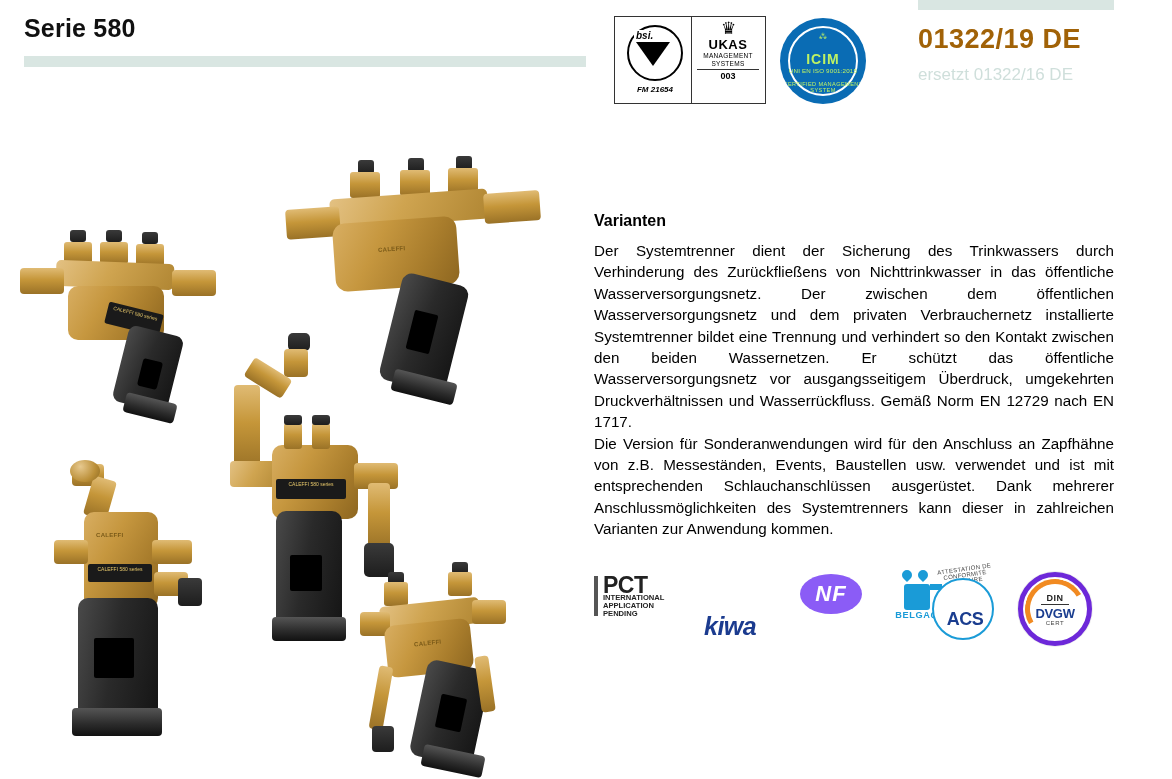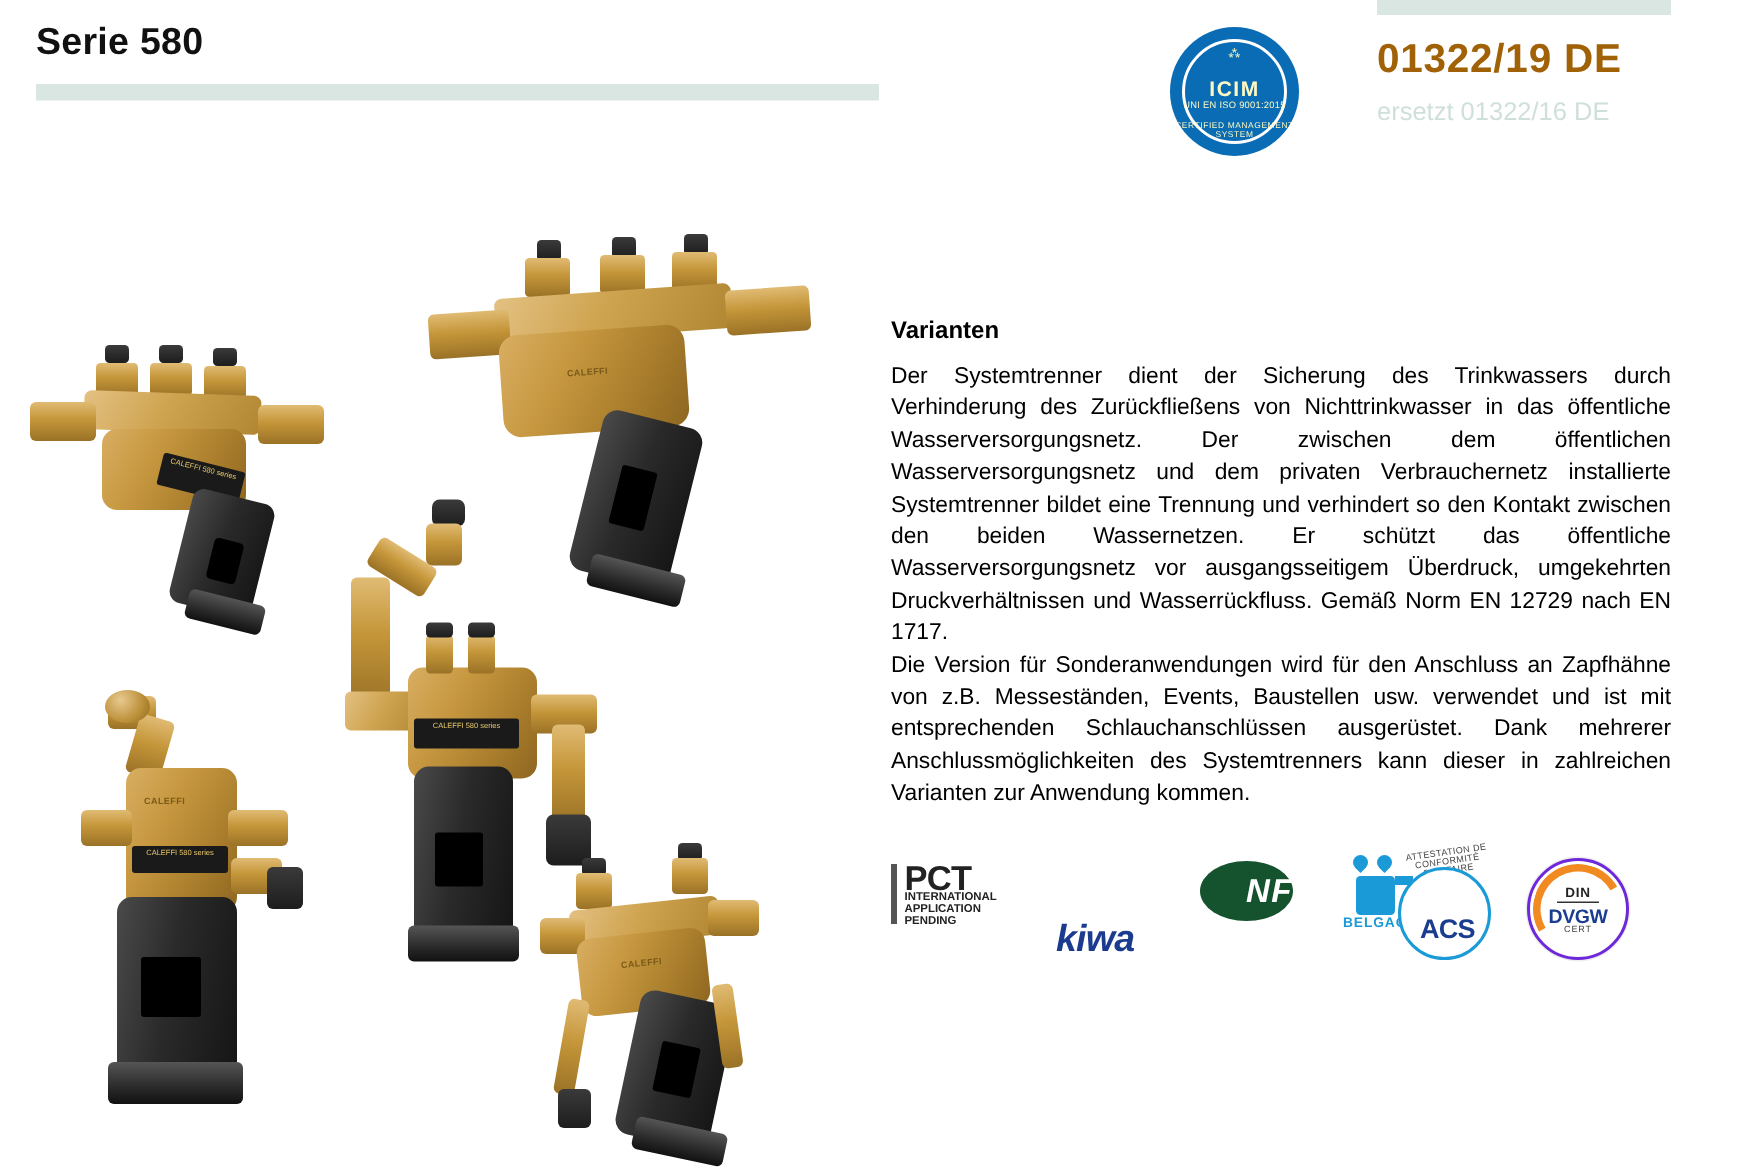--- a/index.html
+++ b/index.html
@@ -134,21 +134,21 @@
     border-top: 1px solid #333;
     margin: 2px 4px 0 4px;
     padding-top: 1px;
   }
   .icim {
     position: absolute;
     left: 166px; top: 10px;
     width: 86px; height: 86px;
     border-radius: 50%;
     background: #0a6cb4;
-    color: #fef9c3;
+    color: #bef264;
     overflow: hidden;
   }
   .icim-inner {
     position: absolute;
     left: 8px; top: 8px;
     width: 70px; height: 70px;
     border-radius: 50%;
     border: 2px solid #fff;
     box-sizing: border-box;
   }
@@ -274,23 +274,23 @@
     font-weight: bold;
     font-style: italic;
     color: #1b3b8f;
     letter-spacing: -0.5px;
   }
   
   .logo-nf { left: 206px; top: 4px; }
   .nf-ellipse {
     width: 62px; height: 40px;
     border-radius: 50%;
-    background: #14532d;
+    background: #8b5cf6;
     color: #fff;
-    text-align: right;
+    text-align: center;
     font-size: 22px;
     font-weight: bold;
     font-style: italic;
     line-height: 40px;
     letter-spacing: 1px;
   }
   
   .logo-belgaqua { left: 290px; top: 0px; width: 80px; text-align: center; }
   .belg-mark {
     position: relative;
@@ -363,21 +363,21 @@
     letter-spacing: 0.3px;
   }
   
   .logo-dvgw { left: 424px; top: 2px; width: 70px; height: 66px; }
   .dvgw-circle {
     position: absolute;
     left: 0; top: 0;
     width: 64px; height: 64px;
     border-radius: 50%;
     background: #fff;
-    border: 2px solid #6d28d9;
+    border: 5px solid #6d28d9;
     overflow: hidden;
     box-shadow: 0 0 0 1px #eee;
   }
   .dvgw-arc {
     position: absolute;
     left: 2px; top: 2px;
     width: 60px; height: 60px;
     border-radius: 50%;
     border: 5px solid transparent;
     border-top-color: #f18a21;
@@ -493,20 +493,35 @@
   }
 </style>
 </head>
 <body>
 
 <div class="header">
   <div class="title">Serie 580</div>
   <div class="title-rule"></div>
 
   <div class="certs">
+    <div class="bsi-box">
+      <div class="bsi-left">
+        <div class="bsi-kite"></div>
+        <div class="bsi-word">bsi.</div>
+        <div class="bsi-code">FM 21654</div>
+      </div>
+      <div class="bsi-sep"></div>
+      <div class="ukas-box">
+        <div class="crown">♛</div>
+        <div class="ukas-word">UKAS</div>
+        <div class="ukas-sub">MANAGEMENT</div>
+        <div class="ukas-sub">SYSTEMS</div>
+        <div class="ukas-num">003</div>
+      </div>
+    </div>
 
     <div class="icim">
       <div class="icim-inner"></div>
       <div class="icim-top">⁂</div>
       <div class="icim-label">ICIM</div>
       <div class="icim-iso">UNI EN ISO 9001:2015</div>
       <div class="icim-arc">CERTIFIED MANAGEMENT SYSTEM</div>
     </div>
   </div>
 

